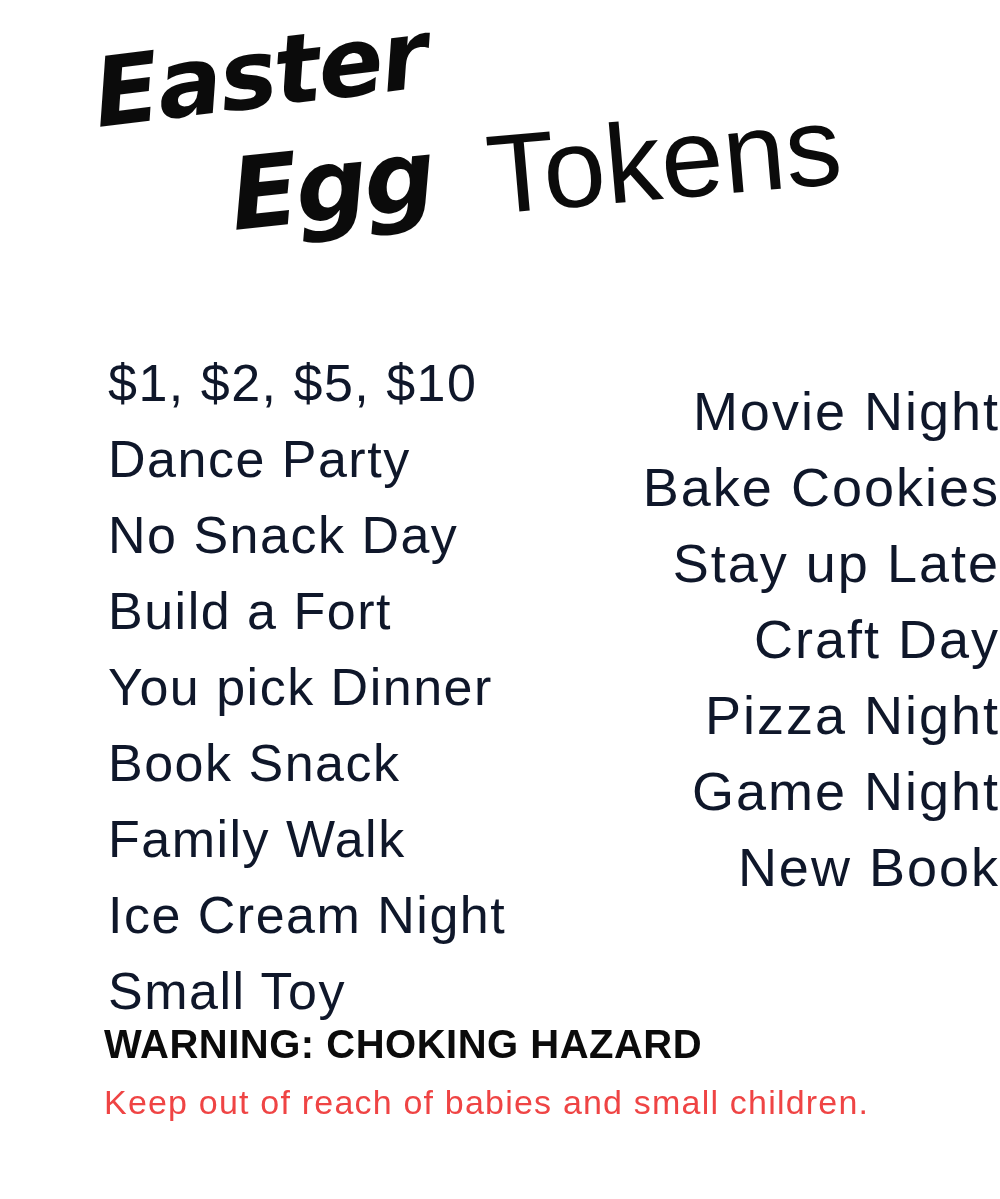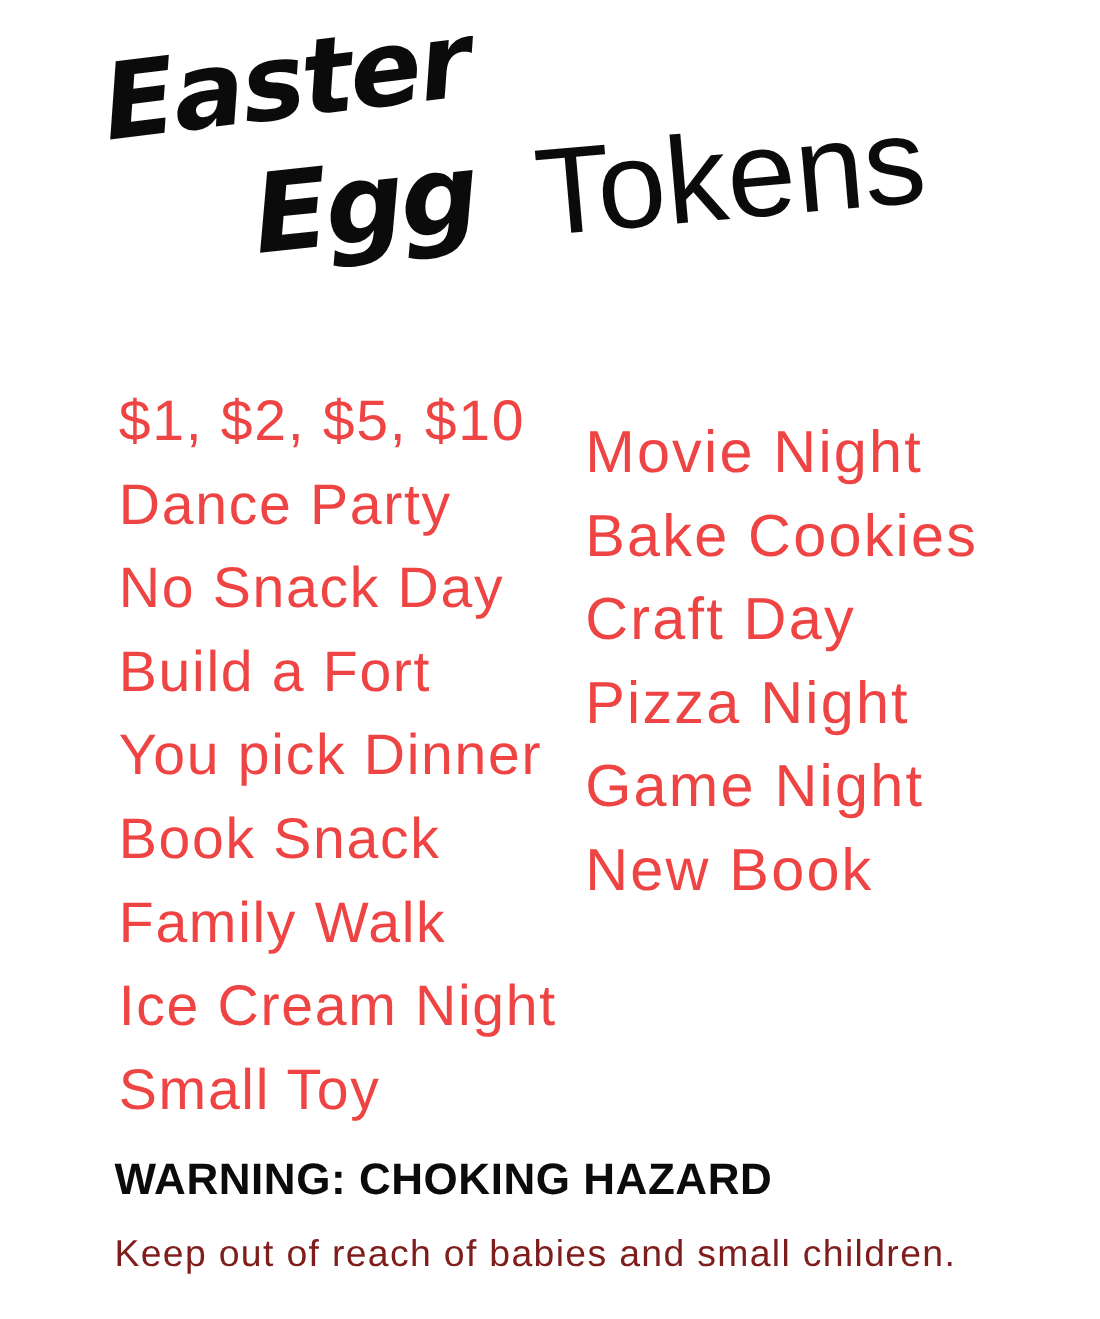--- a/index.html
+++ b/index.html
@@ -84,60 +84,61 @@
     width: 470px;
     padding-left: 108px;
     box-sizing: border-box;
     padding-top: 0px;
   }
   .col-right {
     width: 530px;
     padding-left: 62px;
     box-sizing: border-box;
     padding-top: 28px;
+    text-align: right;
   }
   .token {
     font-family: "Liberation Sans", sans-serif;
     font-weight: 400;
     font-size: 52px;
     line-height: 76px;
     letter-spacing: 1.5px;
-    color: #ef4444;
+    color: #0f172a;
     white-space: nowrap;
   }
   .col-right .token {
     font-size: 54px;
     line-height: 76px;
     letter-spacing: 2px;
   }
 
   
   .warning-block {
     position: absolute;
     left: 104px;
-    top: 1048px;
+    top: 1020px;
     width: 830px;
   }
   .warning-head {
     font-family: "Liberation Sans", sans-serif;
     font-weight: 700;
     font-size: 40px;
     line-height: 48px;
     letter-spacing: 0.5px;
     color: #0b0b0b;
     white-space: nowrap;
   }
   .warning-sub {
-    margin-top: 24px;
+    margin-top: 14px;
     font-family: "Liberation Sans", sans-serif;
     font-weight: 400;
     font-size: 34px;
     line-height: 40px;
     letter-spacing: 1.2px;
-    color: #7f1d1d;
+    color: #ef4444;
     white-space: nowrap;
   }
 </style>
 </head>
 <body>
 
 <div class="title-block">
   <div class="title-word-1">Easter</div>
   <div class="title-word-2">Egg</div>
   <div class="title-word-3">Tokens</div>
@@ -151,20 +152,21 @@
     <div class="token">Build a Fort</div>
     <div class="token">You pick Dinner</div>
     <div class="token">Book Snack</div>
     <div class="token">Family Walk</div>
     <div class="token">Ice Cream Night</div>
     <div class="token">Small Toy</div>
   </div>
   <div class="col col-right">
     <div class="token">Movie Night</div>
     <div class="token">Bake Cookies</div>
+    <div class="token">Stay up Late</div>
     <div class="token">Craft Day</div>
     <div class="token">Pizza Night</div>
     <div class="token">Game Night</div>
     <div class="token">New Book</div>
   </div>
 </div>
 
 <div class="warning-block">
   <div class="warning-head">WARNING: CHOKING HAZARD</div>
   <div class="warning-sub">Keep out of reach of babies and small children.</div>

